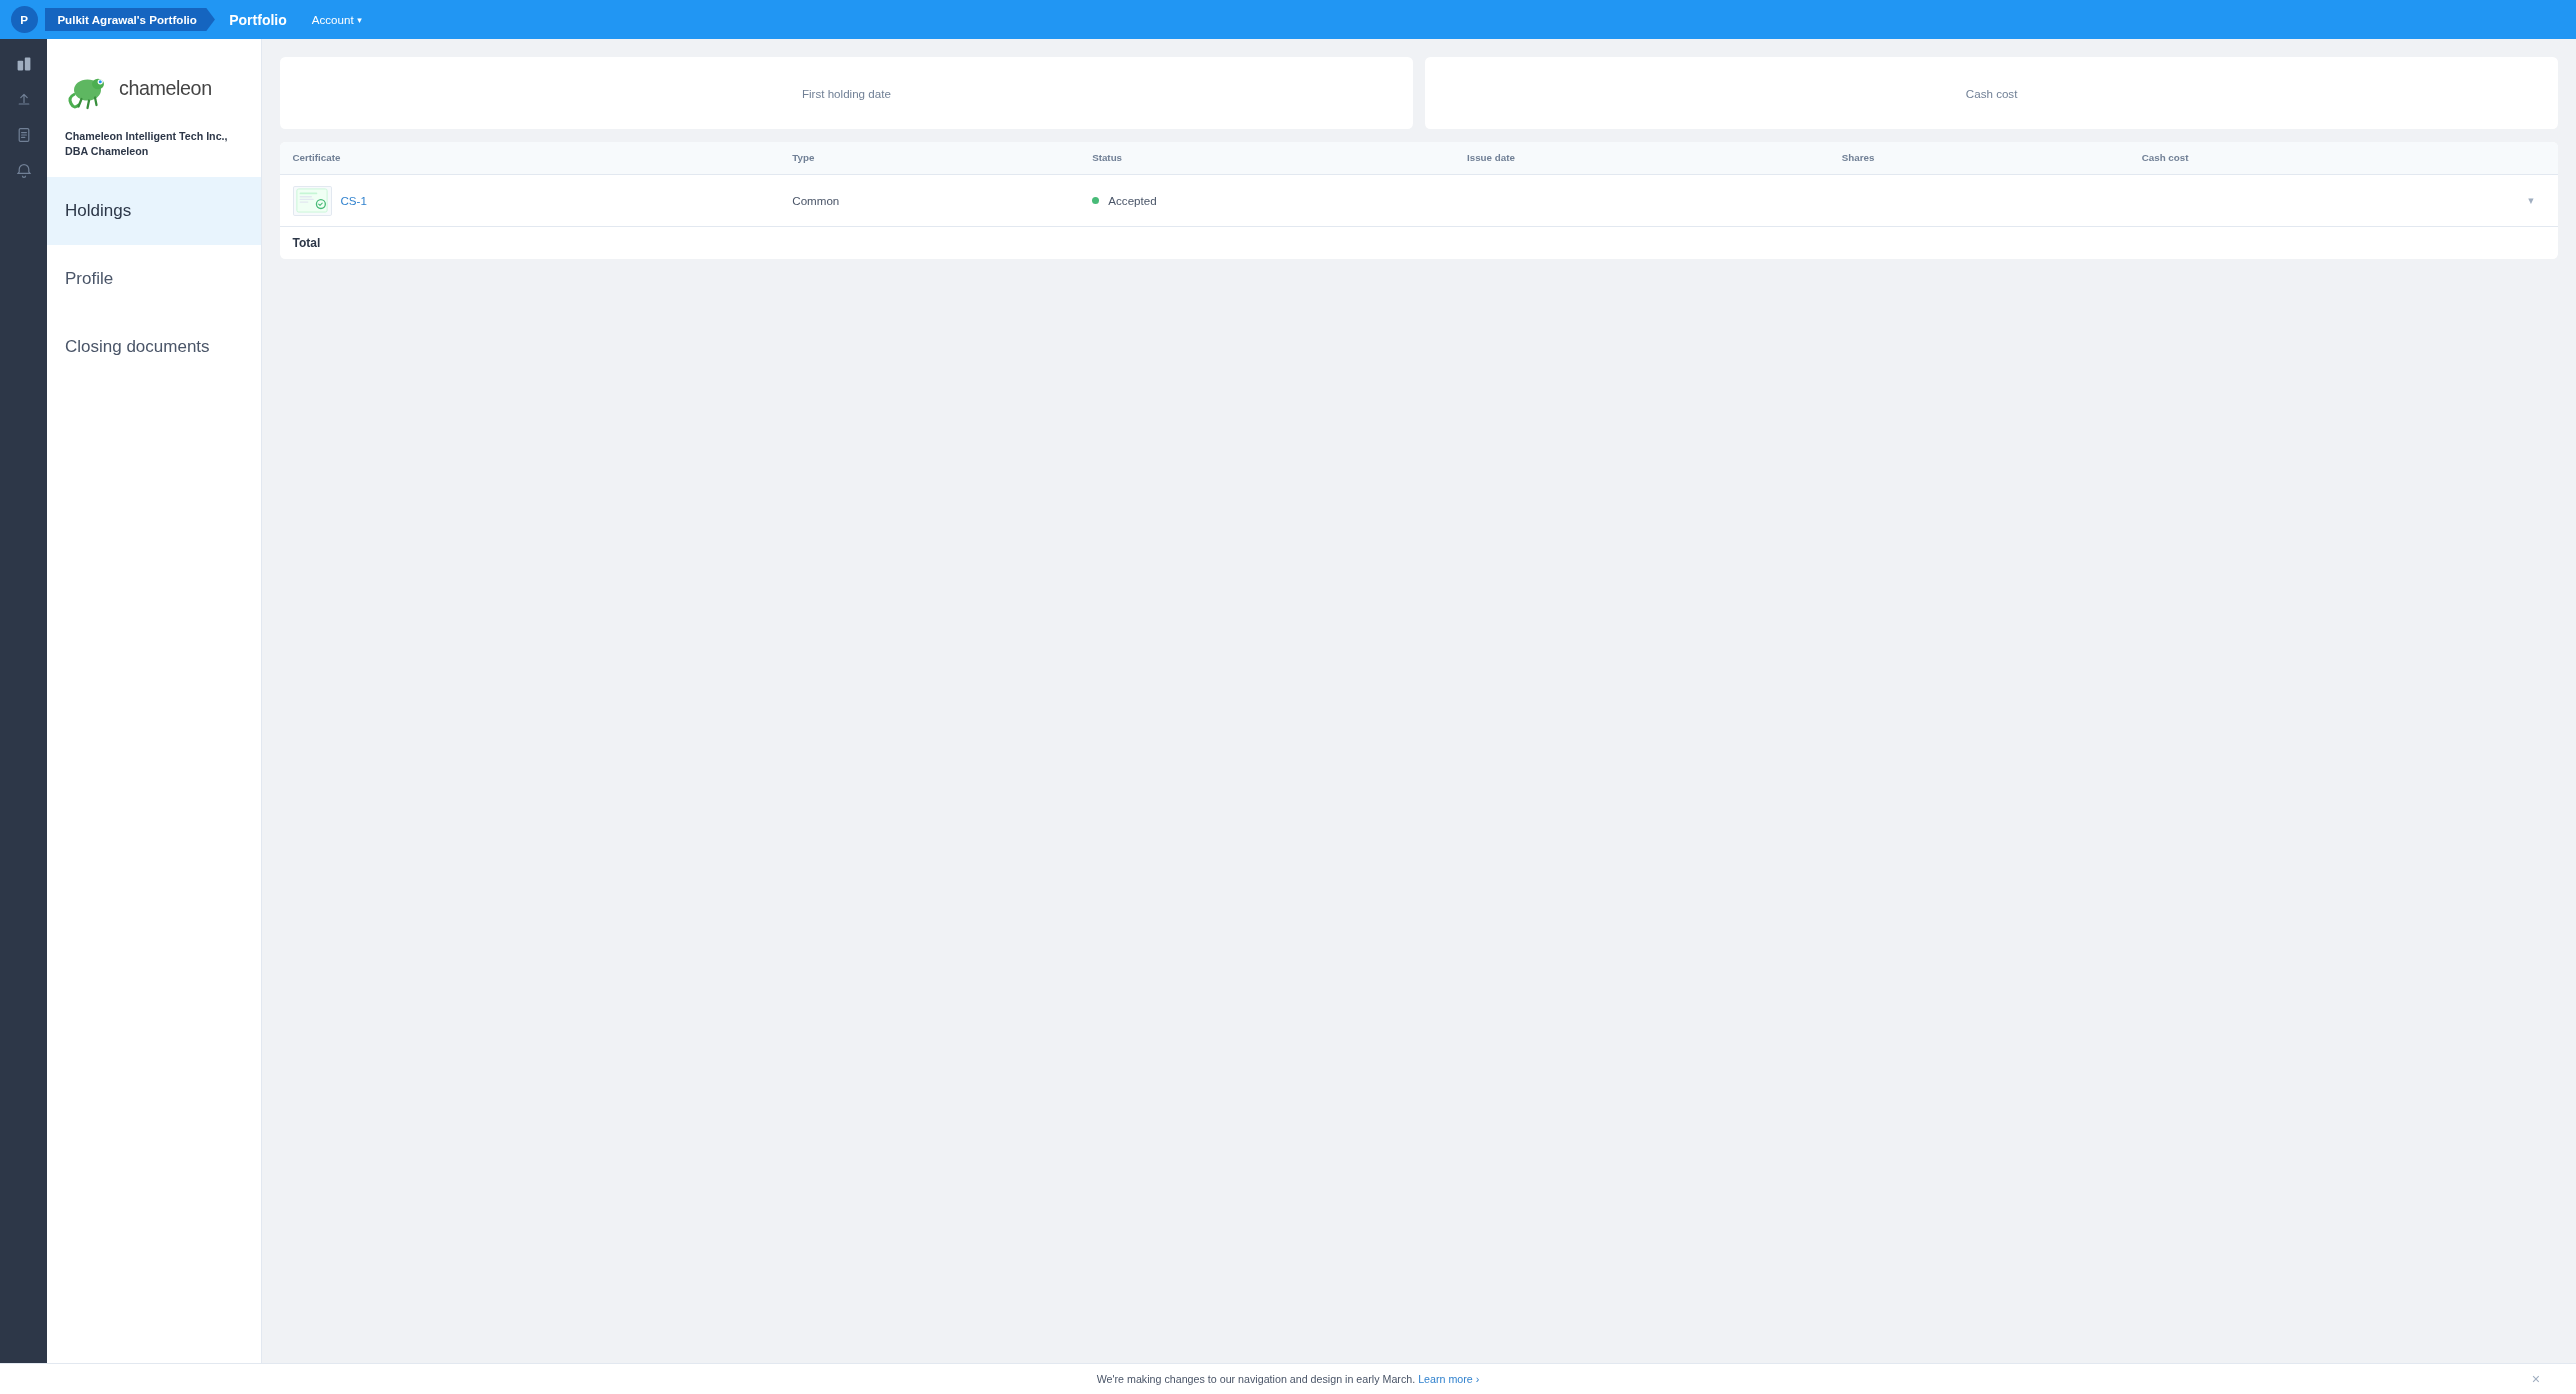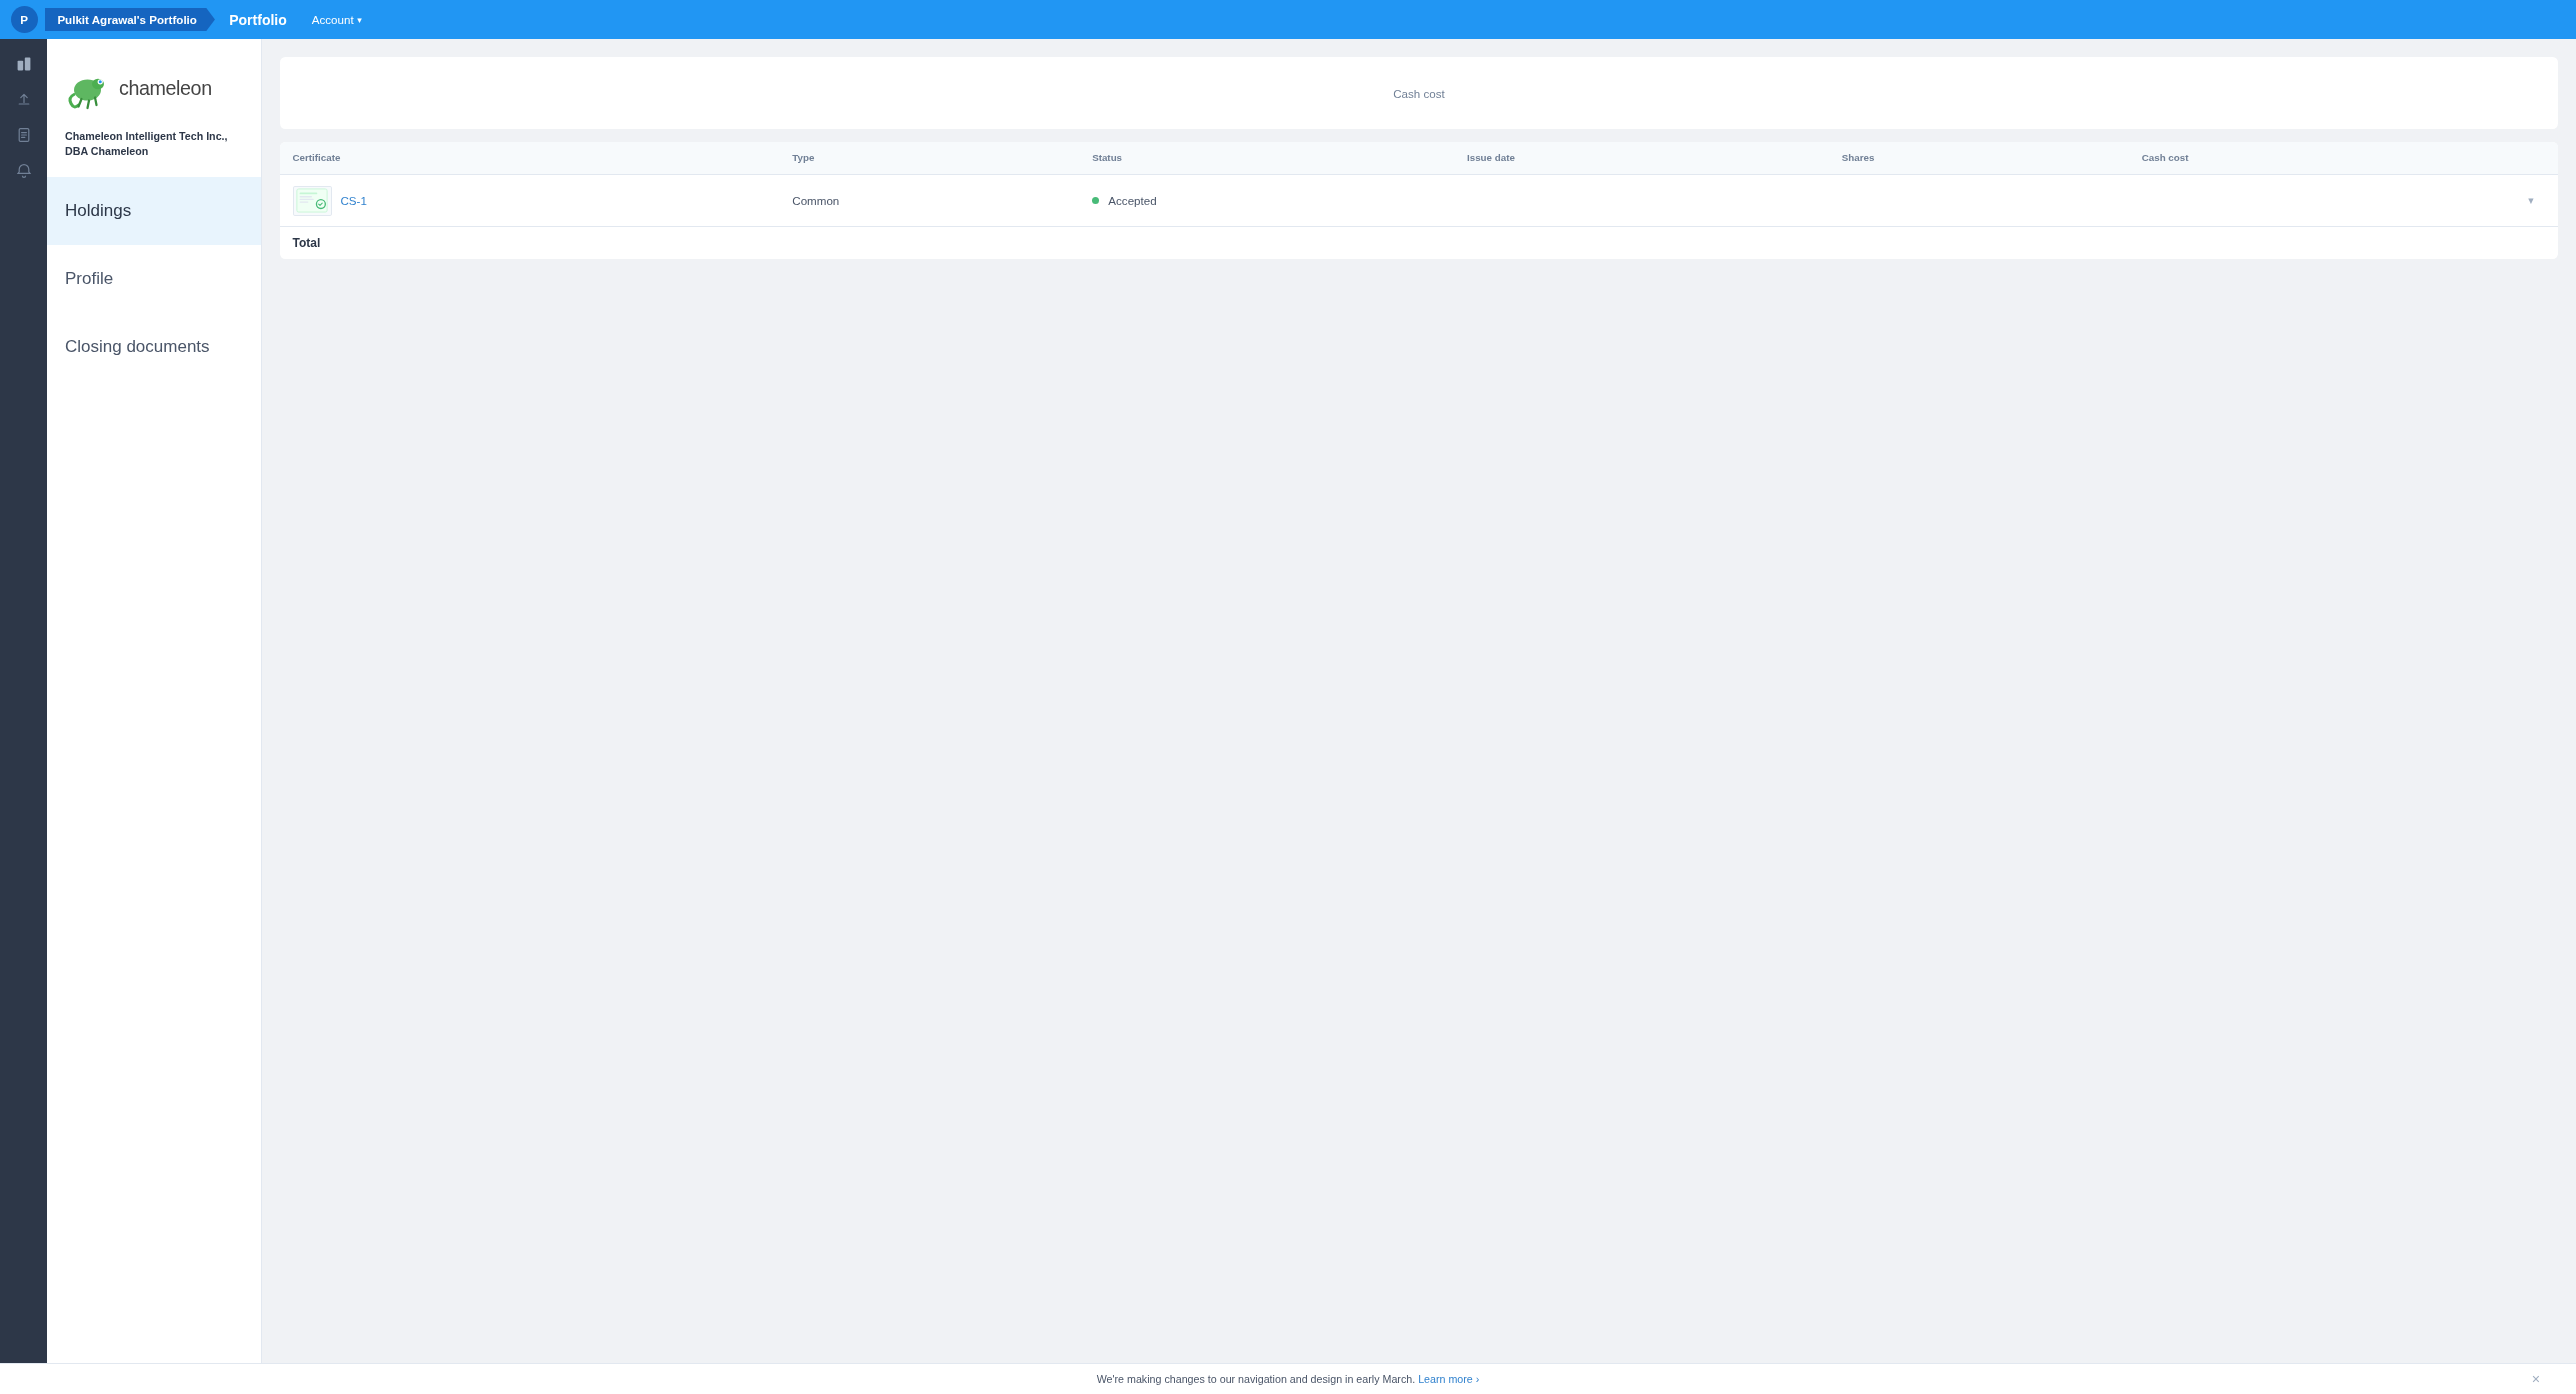--- a/index.html
+++ b/index.html
@@ -345,20 +345,23 @@
       </div>
       <div class="content-sidebar-nav-item">
         <span>Closing documents</span>
       </div>
     </nav>
   </div>
 
   <main class="main-content">
 
     <div class="stats-row">
+      <div class="stat-card">
+        <span class="stat-card-label">First holding date</span>
+      </div>
       <div class="stat-card">
         <span class="stat-card-label">Cash cost</span>
       </div>
     </div>
 
     <div class="data-table">
 
       <div class="table-header">
         <div class="table-header-cell">Certificate</div>
         <div class="table-header-cell">Type</div>

